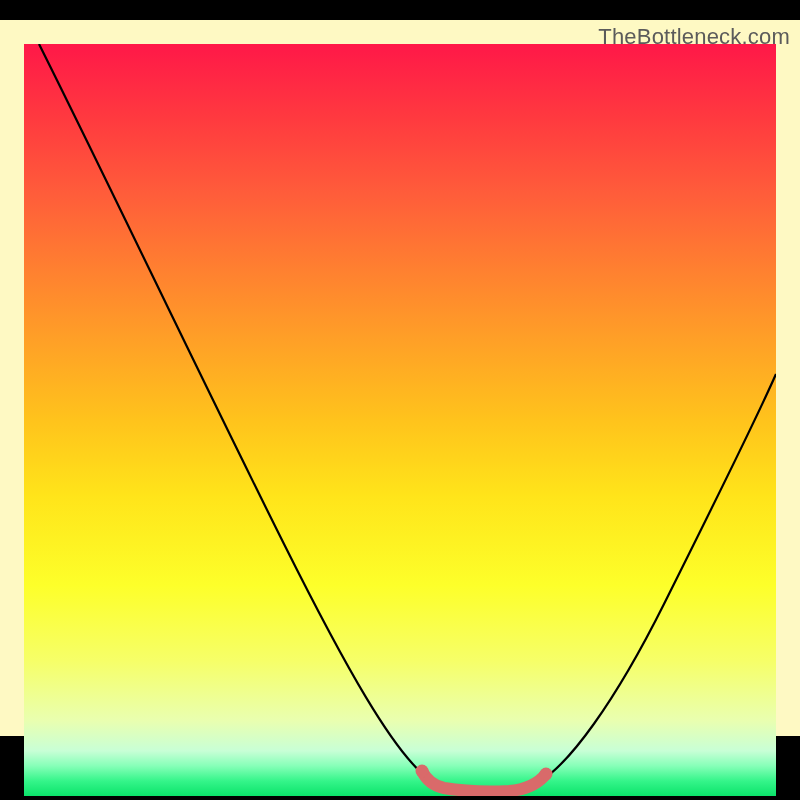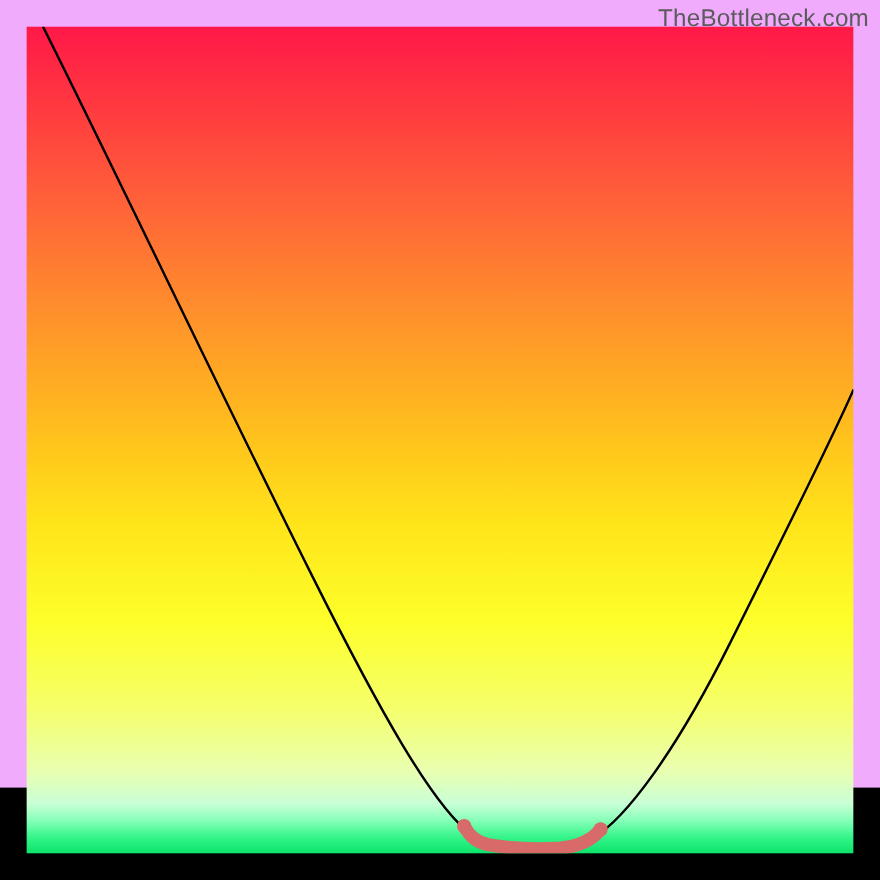--- a/index.html
+++ b/index.html
@@ -8,21 +8,22 @@
     width: 800px;
     height: 800px;
     overflow: hidden;
     background: #000;
     font-family: Arial, Helvetica, sans-serif;
   }
   .frame {
     position: relative;
     width: 800px;
     height: 716px;
-    background: #f0abfc;
+    background: #fef9c3;
+    margin-top: 20px;
   }
   .plot-area {
     position: absolute;
     left: 24px;
     top: 24px;
     width: 752px;
     height: 752px;
     overflow: hidden;
   }
   .gradient-bg {

